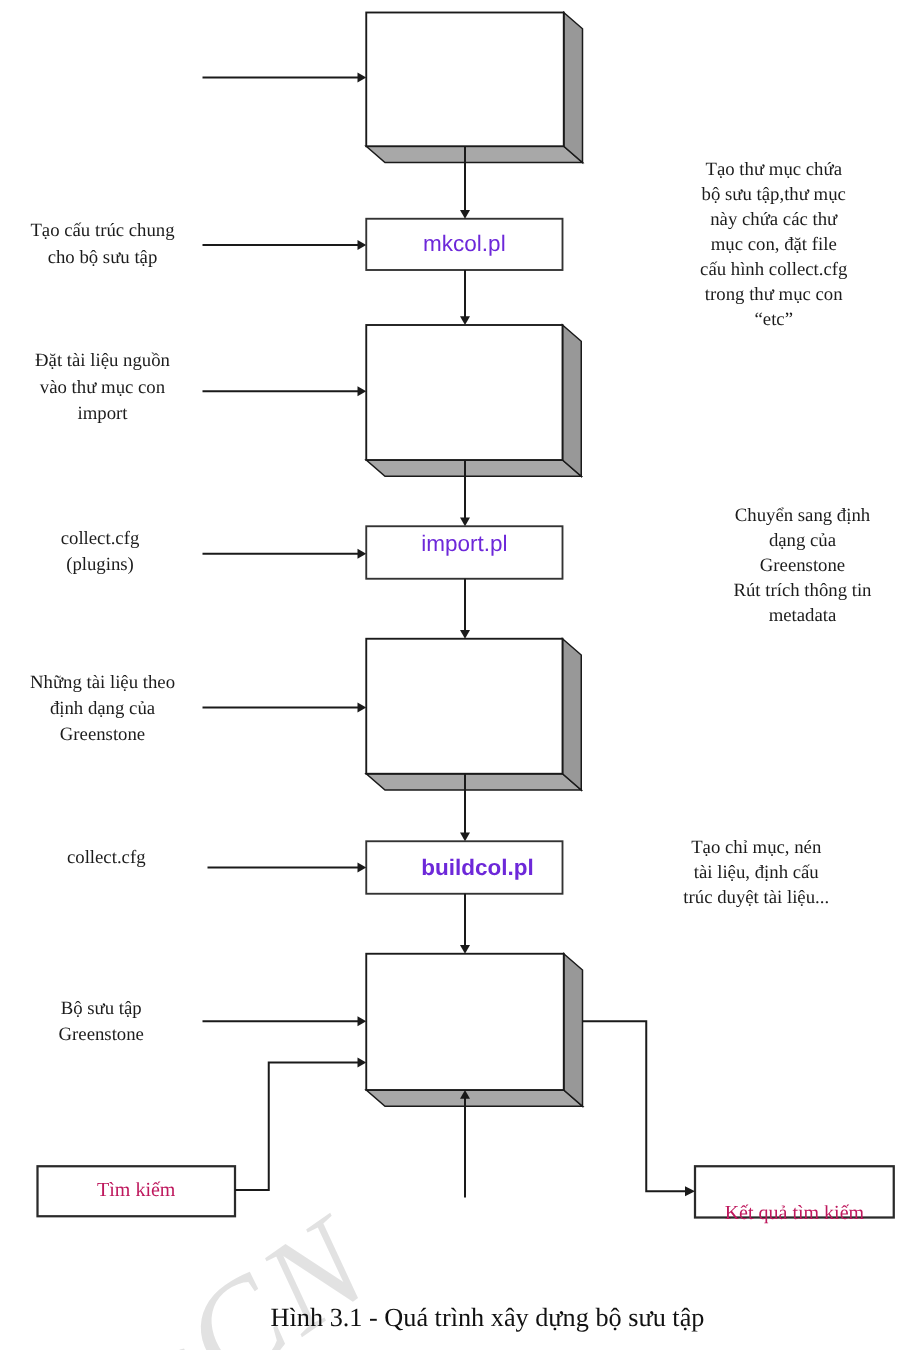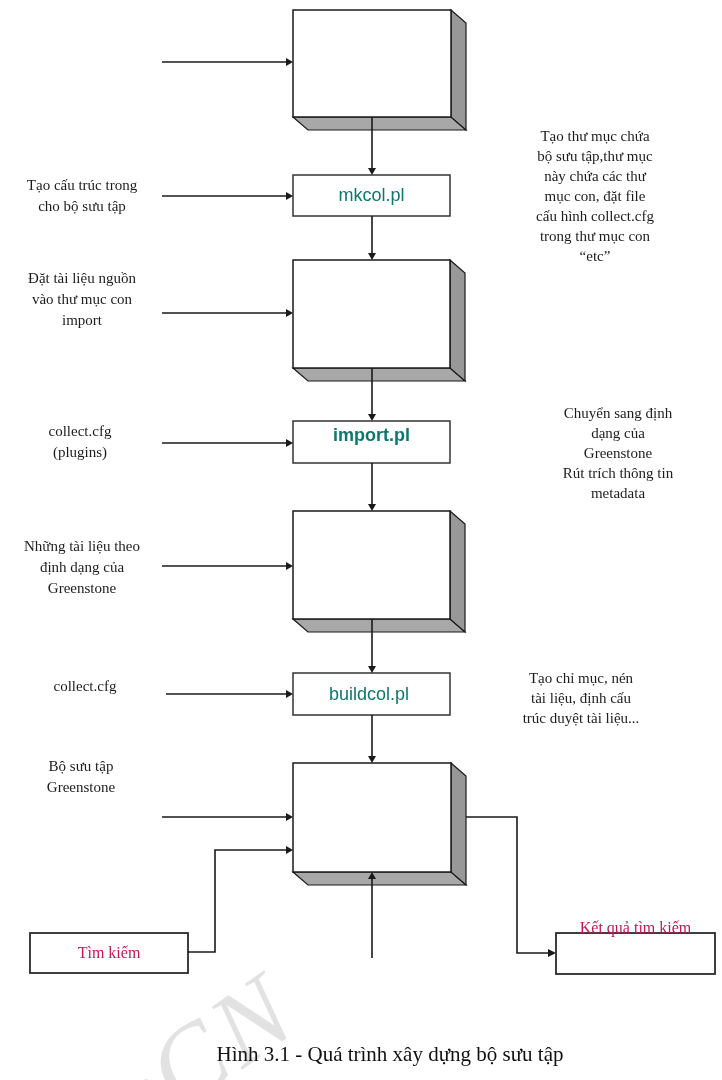--- a/index.html
+++ b/index.html
@@ -5,24 +5,24 @@
   html,body{margin:0;padding:0;background:#ffffff;}
   .page{
     position:relative;width:722px;height:1080px;background:#ffffff;
     overflow:hidden;color:#1c1c1c;
     font-family:"Liberation Serif", serif;
   }
   .note{
     position:absolute;text-align:center;white-space:pre-line;
     font-size:15px;line-height:21px;color:#1c1c1c;
   }
-  .rnote{line-height:20px;}
+  .rnote{line-height:20px;margin-left:24px;}
   .boxlabel{
     position:absolute;display:flex;align-items:center;justify-content:center;
-    font-family:"Liberation Sans", sans-serif;font-size:18px;color:#0f766e;
+    font-family:"Liberation Sans", sans-serif;font-size:18px;color:#6d28d9;
   }
   .flatlabel{
     position:absolute;display:flex;align-items:center;justify-content:center;
     font-family:"Liberation Serif", serif;font-size:16px;color:#be185d;
   }
   .caption{
     position:absolute;left:60px;top:1042px;width:660px;text-align:center;
     font-size:21px;color:#111;
   }
   .watermark{
@@ -157,53 +157,53 @@
       <polyline class="ln" points="188,952 215,952 215,850 287,850"></polyline>
       <polygon class="hd" points="286,846 286,854 293,850"></polygon>
     </g>
 
     <g>
       <polyline class="ln" points="466,817 517,817 517,953 549,953"></polyline>
       <polygon class="hd" points="548,949 548,957 556,953"></polygon>
     </g>
   </svg>
 
-  <div class="note" style="left:7px;top:175px;width:150px;">Tạo cấu trúc trong
+  <div class="note" style="left:7px;top:175px;width:150px;">Tạo cấu trúc chung
 cho bộ sưu tập</div>
-  <div class="note" style="left:7px;top:268px;width:150px;">Đặt tài liệu nguồn
+  <div class="note" style="left:7px;top:279px;width:150px;">Đặt tài liệu nguồn
 vào thư mục con
 import</div>
   <div class="note" style="left:5px;top:421px;width:150px;">collect.cfg
 (plugins)</div>
   <div class="note" style="left:7px;top:536px;width:150px;">Những tài liệu theo
 định dạng của
 Greenstone</div>
   <div class="note" style="left:10px;top:676px;width:150px;">collect.cfg</div>
-  <div class="note" style="left:6px;top:756px;width:150px;">Bộ sưu tập
+  <div class="note" style="left:6px;top:797px;width:150px;">Bộ sưu tập
 Greenstone</div>
 
   <div class="note rnote" style="left:515px;top:126px;width:160px;">Tạo thư mục chứa
 bộ sưu tập,thư mục
 này chứa các thư
 mục con, đặt file
 cấu hình collect.cfg
 trong thư mục con
 “etc”</div>
   <div class="note rnote" style="left:538px;top:403px;width:160px;">Chuyển sang định
 dạng của
 Greenstone
 Rút trích thông tin
 metadata</div>
   <div class="note rnote" style="left:503px;top:668px;width:156px;">Tạo chỉ mục, nén
 tài liệu, định cấu
 trúc duyệt tài liệu...</div>
 
   <div class="boxlabel" style="left:293px;top:175px;width:157px;height:41px;">mkcol.pl</div>
-  <div class="boxlabel" style="left:293px;top:421px;width:157px;height:28px;font-weight:bold;">import.pl</div>
-  <div class="boxlabel" style="left:294px;top:673px;width:150px;height:42px;">buildcol.pl</div>
+  <div class="boxlabel" style="left:293px;top:421px;width:157px;height:28px;">import.pl</div>
+  <div class="boxlabel" style="left:307px;top:673px;width:150px;height:42px;font-weight:bold;">buildcol.pl</div>
 
   <div class="flatlabel" style="left:30px;top:933px;width:158px;height:40px;">Tìm kiếm</div>
-  <div class="flatlabel" style="left:556px;top:907px;width:159px;height:41px;">Kết quả tìm kiếm</div>
+  <div class="flatlabel" style="left:556px;top:950px;width:159px;height:41px;">Kết quả tìm kiếm</div>
 
 
   <div class="caption">Hình 3.1 - Quá trình xây dựng bộ sưu tập</div>
 
 </div>
 
 </body></html>

